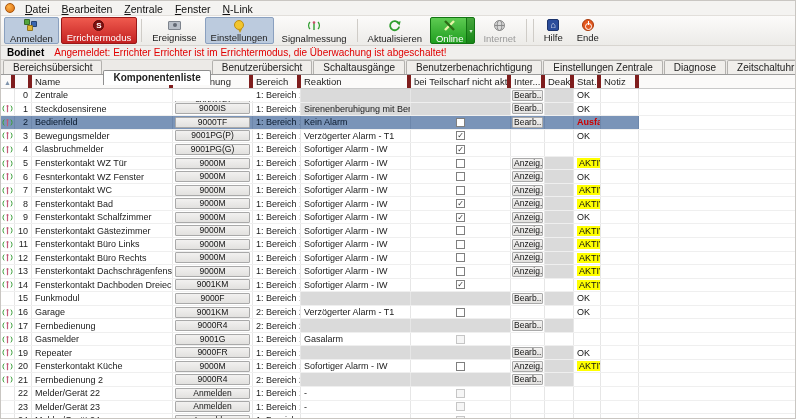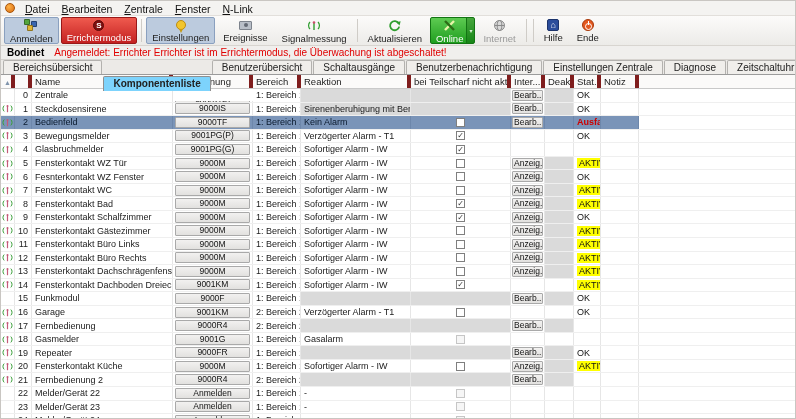--- a/index.html
+++ b/index.html
@@ -40,21 +40,21 @@
   .i-help { width:12px; height:12px; background:#2b4d9b; border:1px solid #1c336b; border-radius:2px; color:#fff; font-size:9px; line-height:10px; text-align:center; }
 
   
   .statusbar { height:14px; background:#f0efed; border-bottom:1px solid #d6d3cf; display:flex; align-items:center; font-size:10px; flex:0 0 auto; }
   .site { font-weight:bold; padding:0 10px 0 6px; color:#000; }
   .alert { color:#e00000; }
 
   
   .tabbar { height:15px; background:#eceae7; border-bottom:1px solid #9b9b9b; display:flex; align-items:flex-end; padding-left:2px; flex:0 0 auto; }
   .tab { font-size:10px; padding:1px 9px 1px 9px; border:1px solid #b3b1ae; border-bottom:none; background:#f0eeeb; margin-right:1px; border-radius:2px 2px 0 0; color:#222; white-space:nowrap; }
-  .tab.active { background:#7dd3fc; font-weight:bold; position:relative; top:17px; padding-bottom:2px; border-color:#8f8f8f; }
+  .tab.active { background:#ffffff; font-weight:bold; position:relative; top:11px; padding-bottom:2px; border-color:#8f8f8f; }
 
   
   .grid { display:grid; grid-template-columns:14px 17px 141px 80px 48px 110px 100px 34px 29px 27px 38px 1fr; }
   .thead { flex:0 0 auto; height:14px; background:#fbfaf9; border-bottom:1px solid #c9c9c9; font-size:9.5px; color:#222; }
   .thead > div { border-right:4px solid #7f1d1d; padding:1px 3px; white-space:nowrap; overflow:hidden; }
   .thead > div:last-child { border-right:none; }
   .sort { color:#7f93ab; font-size:7px; }
   .tbody { flex:1 1 auto; overflow:hidden; background:#fff; }
   .row { height:13.55px; font-size:9px; border-bottom:1px solid #efefef; }
   .row > div { border-right:1px solid #e6e6e6; display:flex; align-items:center; white-space:nowrap; overflow:hidden; padding:0 3px; }
@@ -94,31 +94,31 @@
         </span>
         <span>Anmelden</span>
       </div>
       <div class="tb-btn red">
         <span class="ic">
           <span class="i-circ i-installer">S</span>
         </span>
         <span>Errichtermodus</span>
       </div>
       <div class="tb-sep"></div>
+      <div class="tb-btn">
+        <span class="ic">
+          <span class="i-cam"></span>
+        </span>
+        <span>Ereignisse</span>
+      </div>
       <div class="tb-btn pressed">
         <span class="ic">
           <span class="i-hand"></span>
         </span>
         <span>Einstellungen</span>
-      </div>
-      <div class="tb-btn">
-        <span class="ic">
-          <span class="i-cam"></span>
-        </span>
-        <span>Ereignisse</span>
       </div>
       <div class="tb-btn">
         <span class="ic">
           <svg width="14" height="13" viewBox="0 0 14 13">
             <path d="M3 3 A5 5 0 0 0 3 10" stroke="#2f9e2f" fill="none" stroke-width="1.2"></path>
             <path d="M11 3 A5 5 0 0 1 11 10" stroke="#2f9e2f" fill="none" stroke-width="1.2"></path>
             <line x1="7" y1="3.5" x2="7" y2="11" stroke="#2f9e2f" stroke-width="1.4"></line>
             <circle cx="7" cy="3.5" r="1.3" fill="#cc4f6e"></circle>
           </svg>
         </span>

